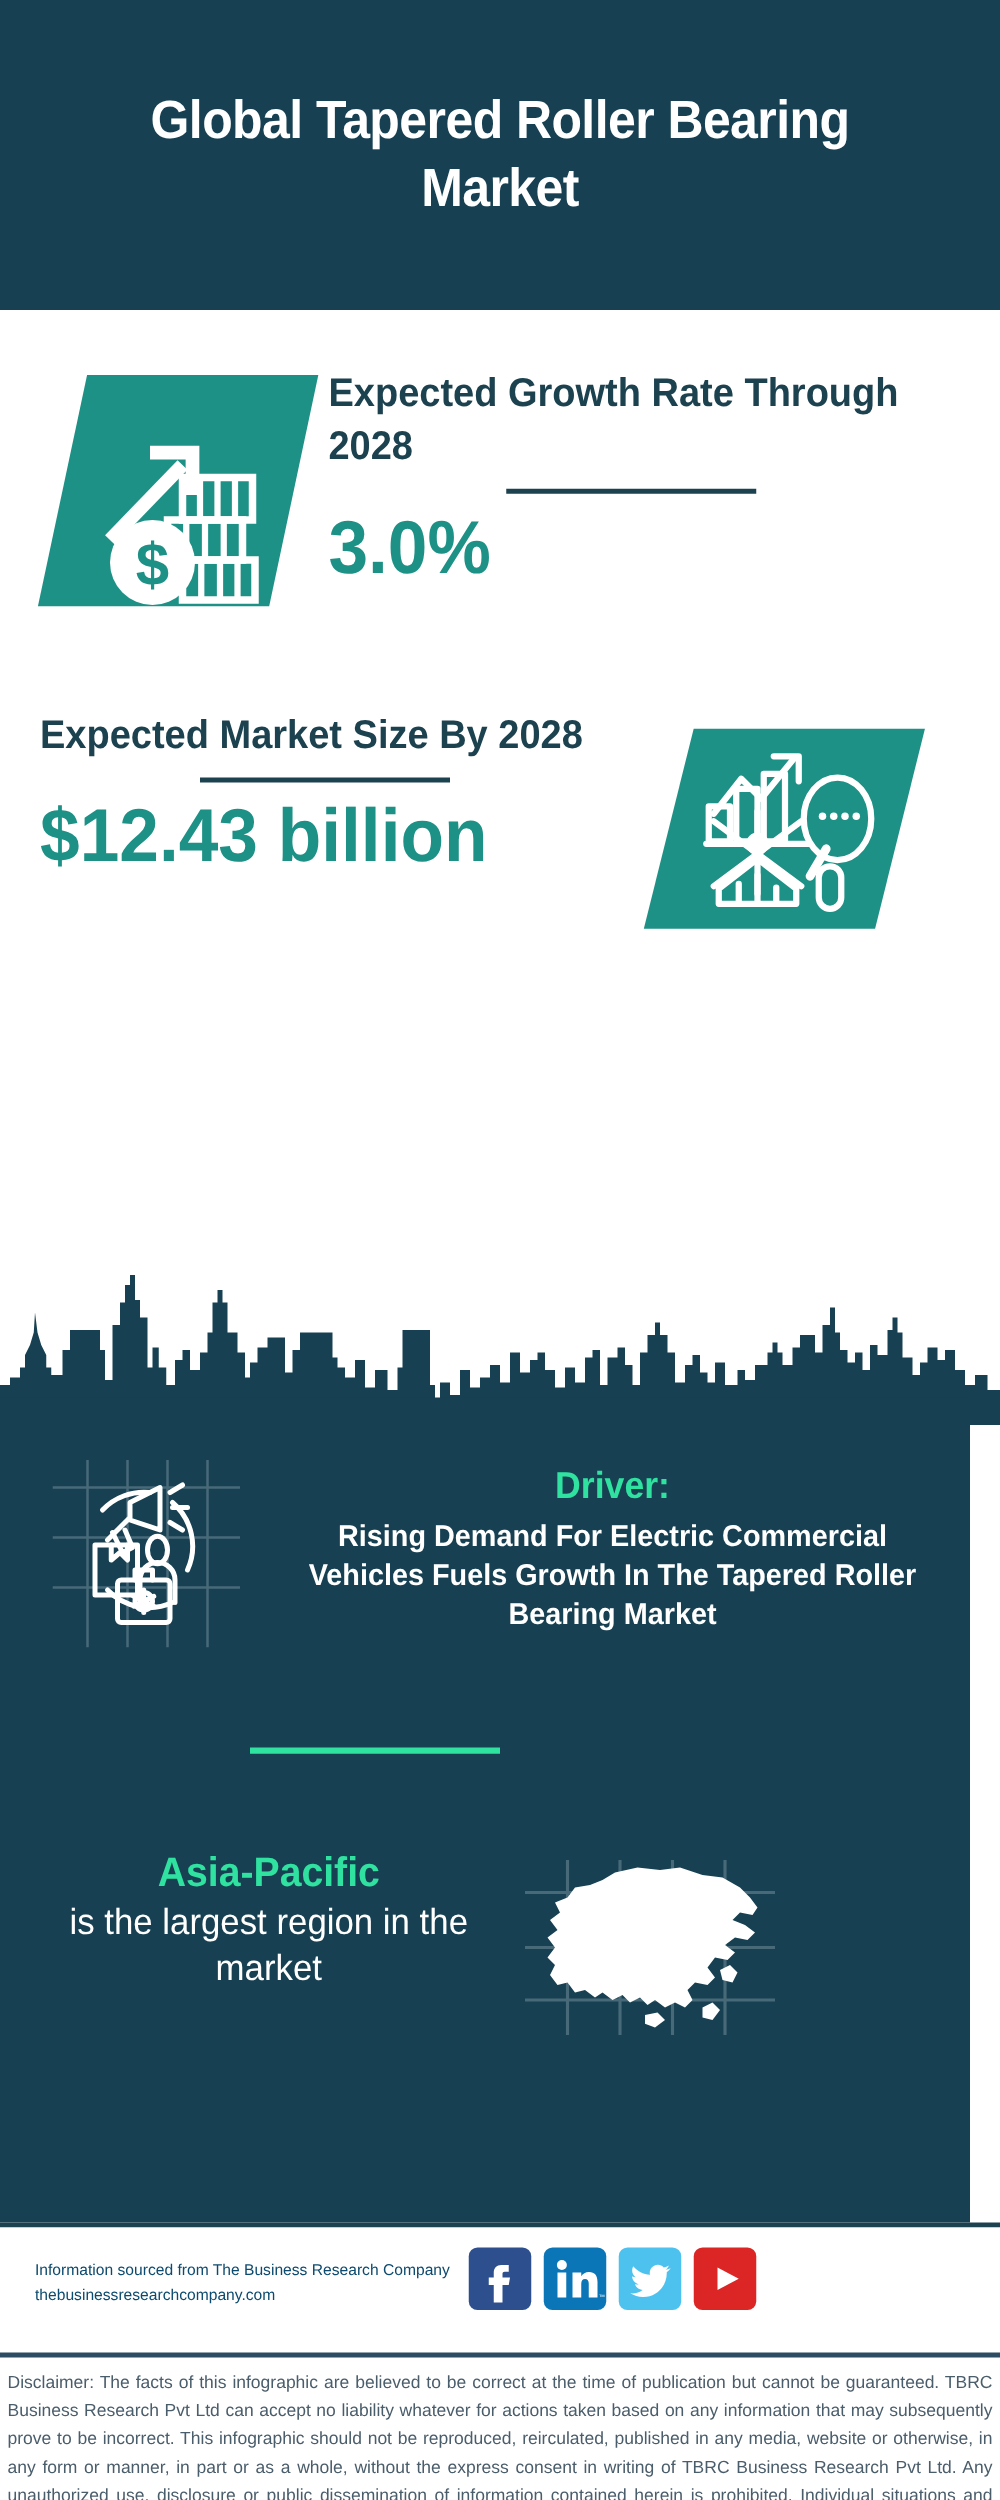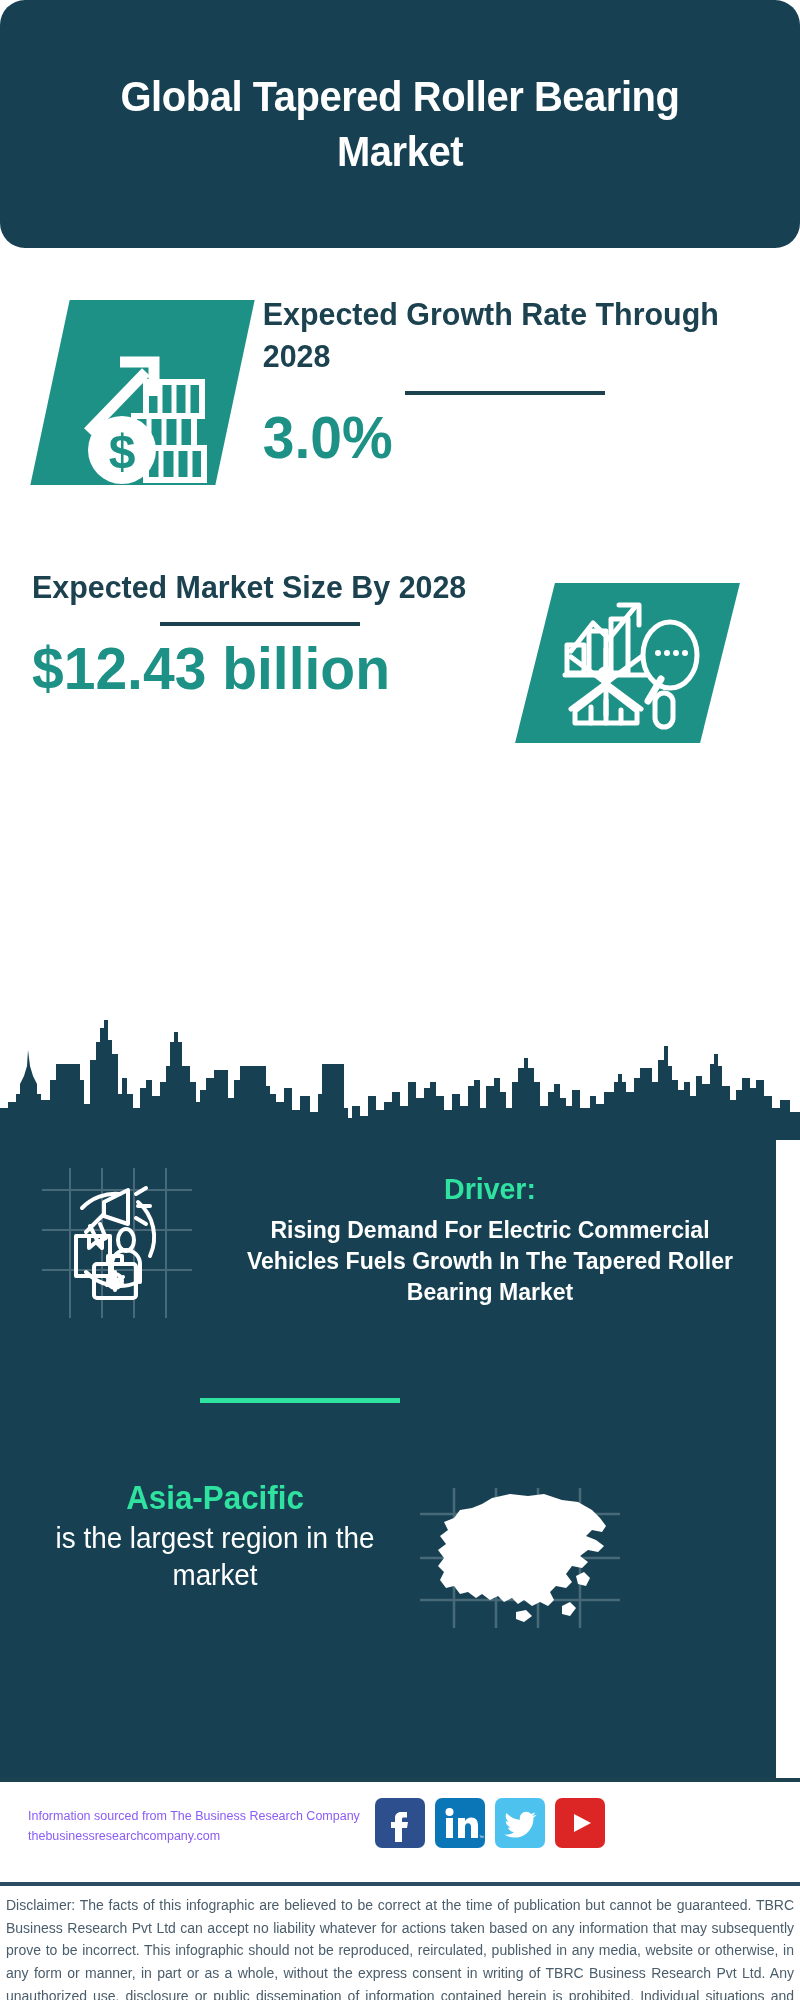--- a/index.html
+++ b/index.html
@@ -8,21 +8,21 @@
     background:#ffffff;
     font-family:"Liberation Sans",sans-serif;
     overflow:hidden;
   }
   .page{position:relative;width:800px;height:2000px;overflow:hidden;}
 
   
   .header{
     position:absolute;left:0;top:0;width:800px;height:248px;
     background:#174152;
-    display:flex;align-items:center;justify-content:center;border-radius:25px;
+    display:flex;align-items:center;justify-content:center;
   }
   .header-title{
     color:#ffffff;
     font-size:43px;line-height:1.28;
     font-weight:bold;
     text-align:center;
     letter-spacing:-0.5px;
     transform:scaleX(0.93);
     padding:0 40px;
   }
@@ -119,21 +119,21 @@
 
   
   .foot-line{
     position:absolute;left:0;top:1778px;width:800px;height:4px;background:#1c4250;
   }
   .footer{
     position:absolute;left:0;top:1782px;width:800px;height:100px;background:#ffffff;
   }
   .foot-src{
     position:absolute;left:28px;top:24px;width:360px;
-    color:#8b5cf6;font-size:12.5px;line-height:1.6;
+    color:#0c4a6e;font-size:12.5px;line-height:1.6;
   }
   .social{
     position:absolute;left:375px;top:16px;display:flex;gap:10px;
   }
   .sbtn{width:50px;height:50px;border-radius:7px;position:relative;}
 
   
   .disc-line{
     position:absolute;left:0;top:1882px;width:800px;height:4px;background:#2b4c63;
   }

